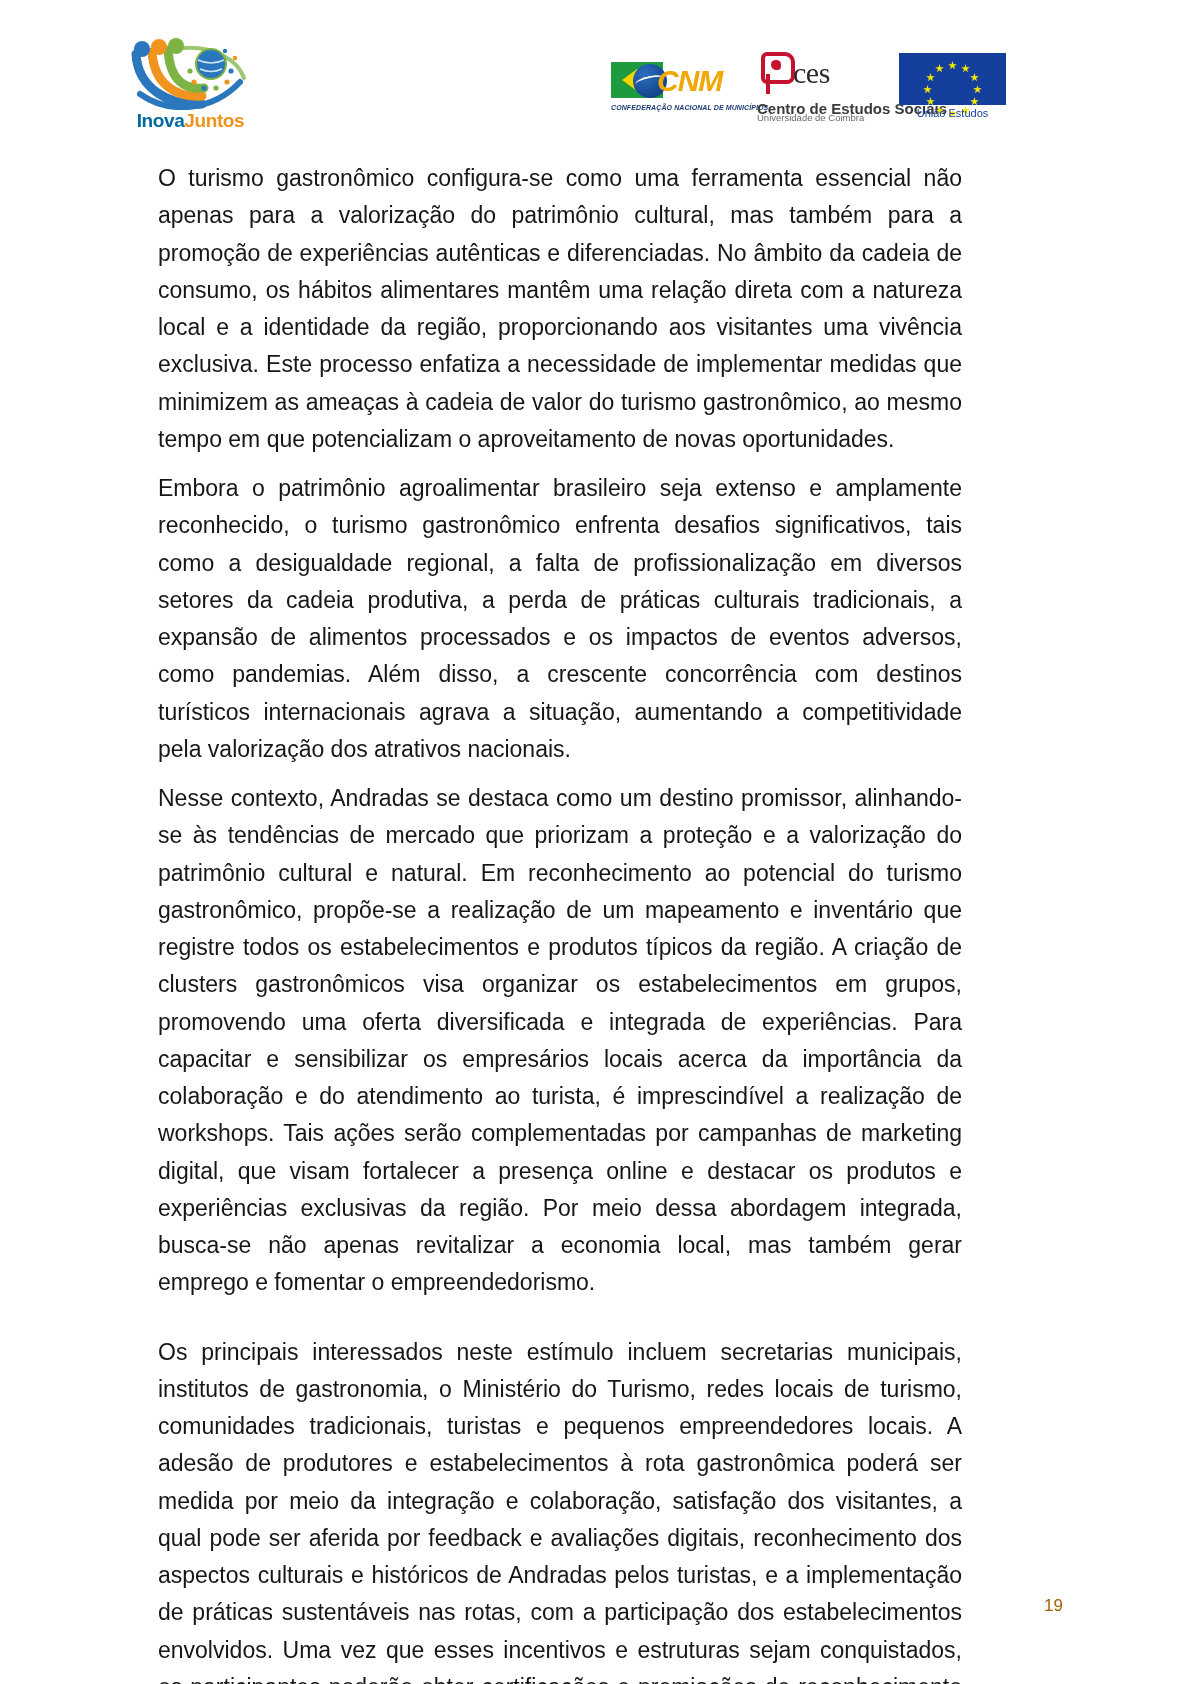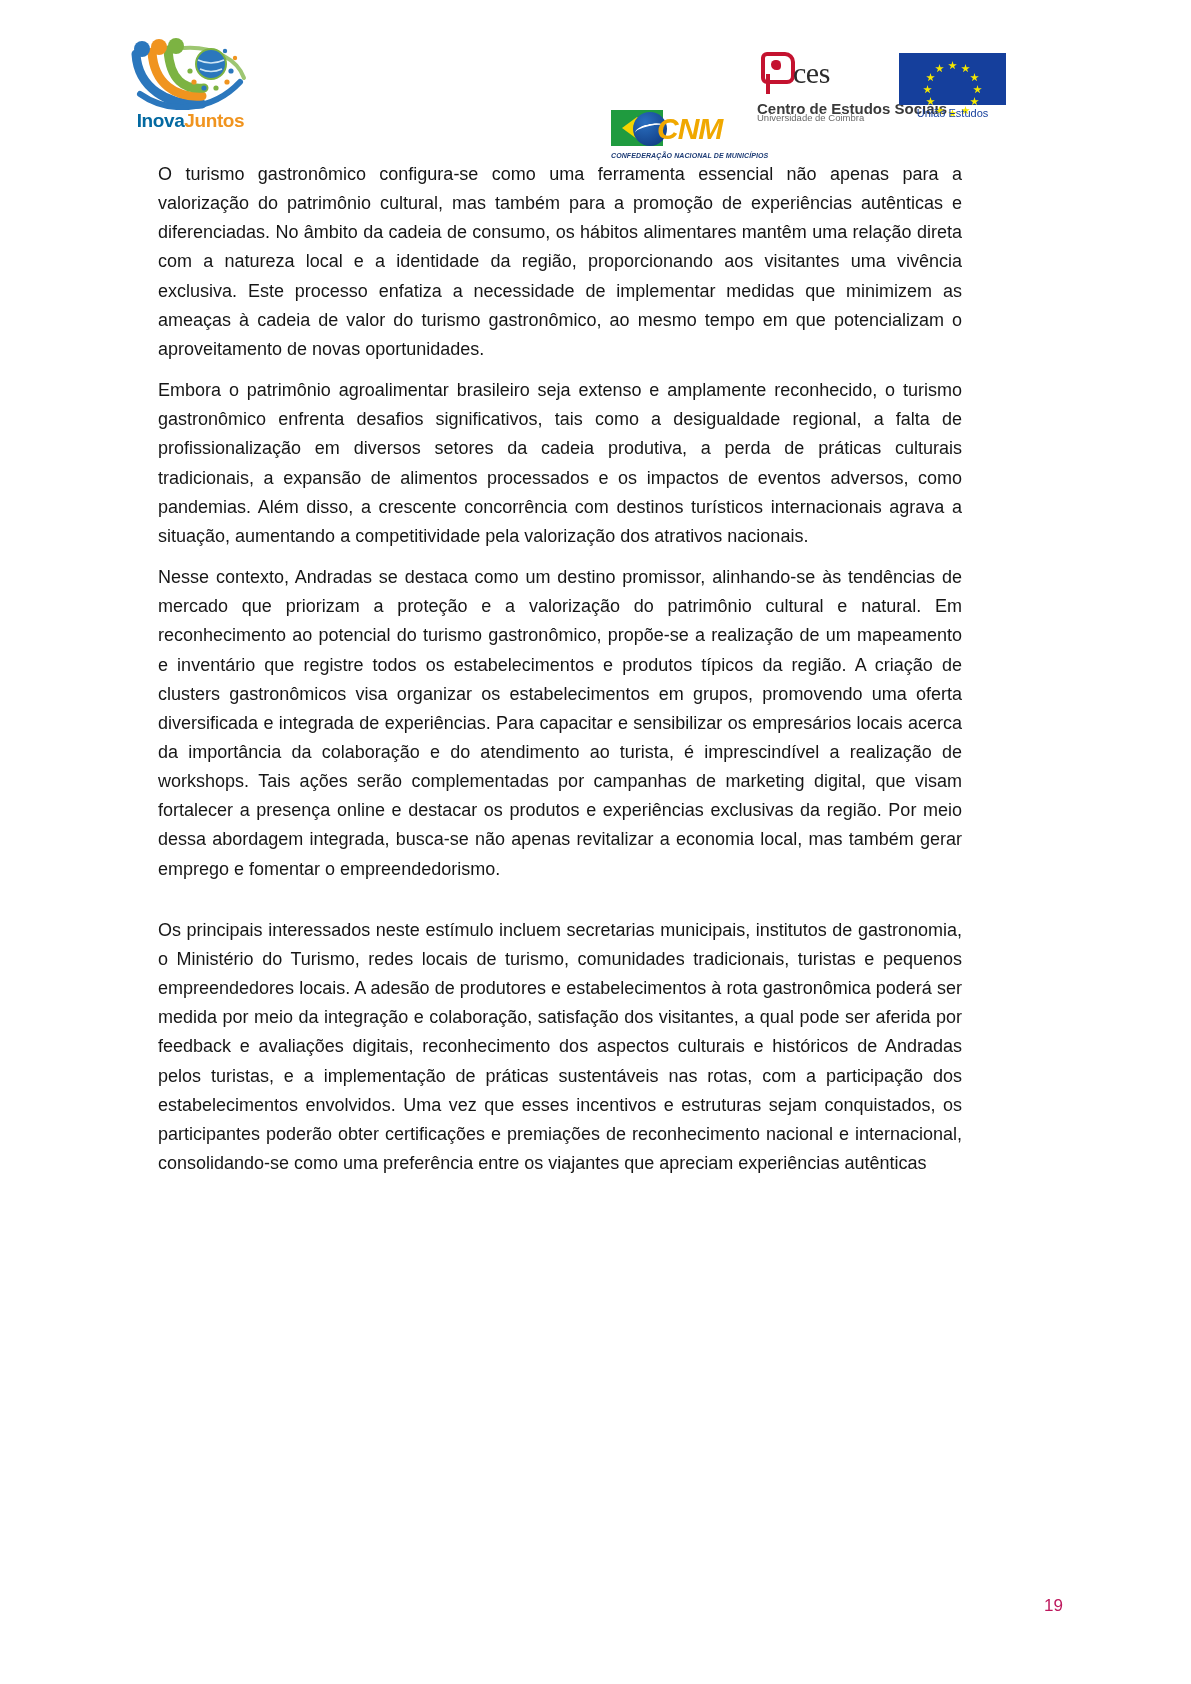--- a/index.html
+++ b/index.html
@@ -58,21 +58,20 @@
   .ij-inova { color: #0369a1; }
   .ij-juntos { color: #f0941f; }
 
   
   .logo-cnm {
     position: absolute;
     left: 611px;
     top: 62px;
     width: 128px;
     height: 62px;
-    margin-top: 48px;
   }
   .cnm-flag {
     position: absolute;
     left: 0;
     top: 0;
     width: 52px;
     height: 36px;
     background: #1f9b3f;
     overflow: hidden;
   }
@@ -247,37 +246,37 @@
     font-size: 25px;
     font-weight: normal;
     font-variant: small-caps;
     letter-spacing: 0.4px;
     color: #121212;
     margin: 0 0 30px 0;
     line-height: 1.2;
     font-stretch: condensed;
   }
   .para {
-    font-size: 18px;
+    font-size: 23px;
     line-height: 1.62;
     text-align: justify;
     text-justify: inter-word;
     margin: 0 0 12px 0;
     color: #161616;
     hyphens: none;
   }
   .para:last-child { margin-bottom: 0; margin-top: 32px; }
 
   
   .page-number {
     position: absolute;
     right: 128px;
     bottom: 68px;
     font-size: 17px;
-    color: #be185d;
+    color: #a16207;
   }
 </style>
 </head>
 <body>
 
 <div class="page">
 
   <div class="header-band">
 
     <div class="logo-inovajuntos">

